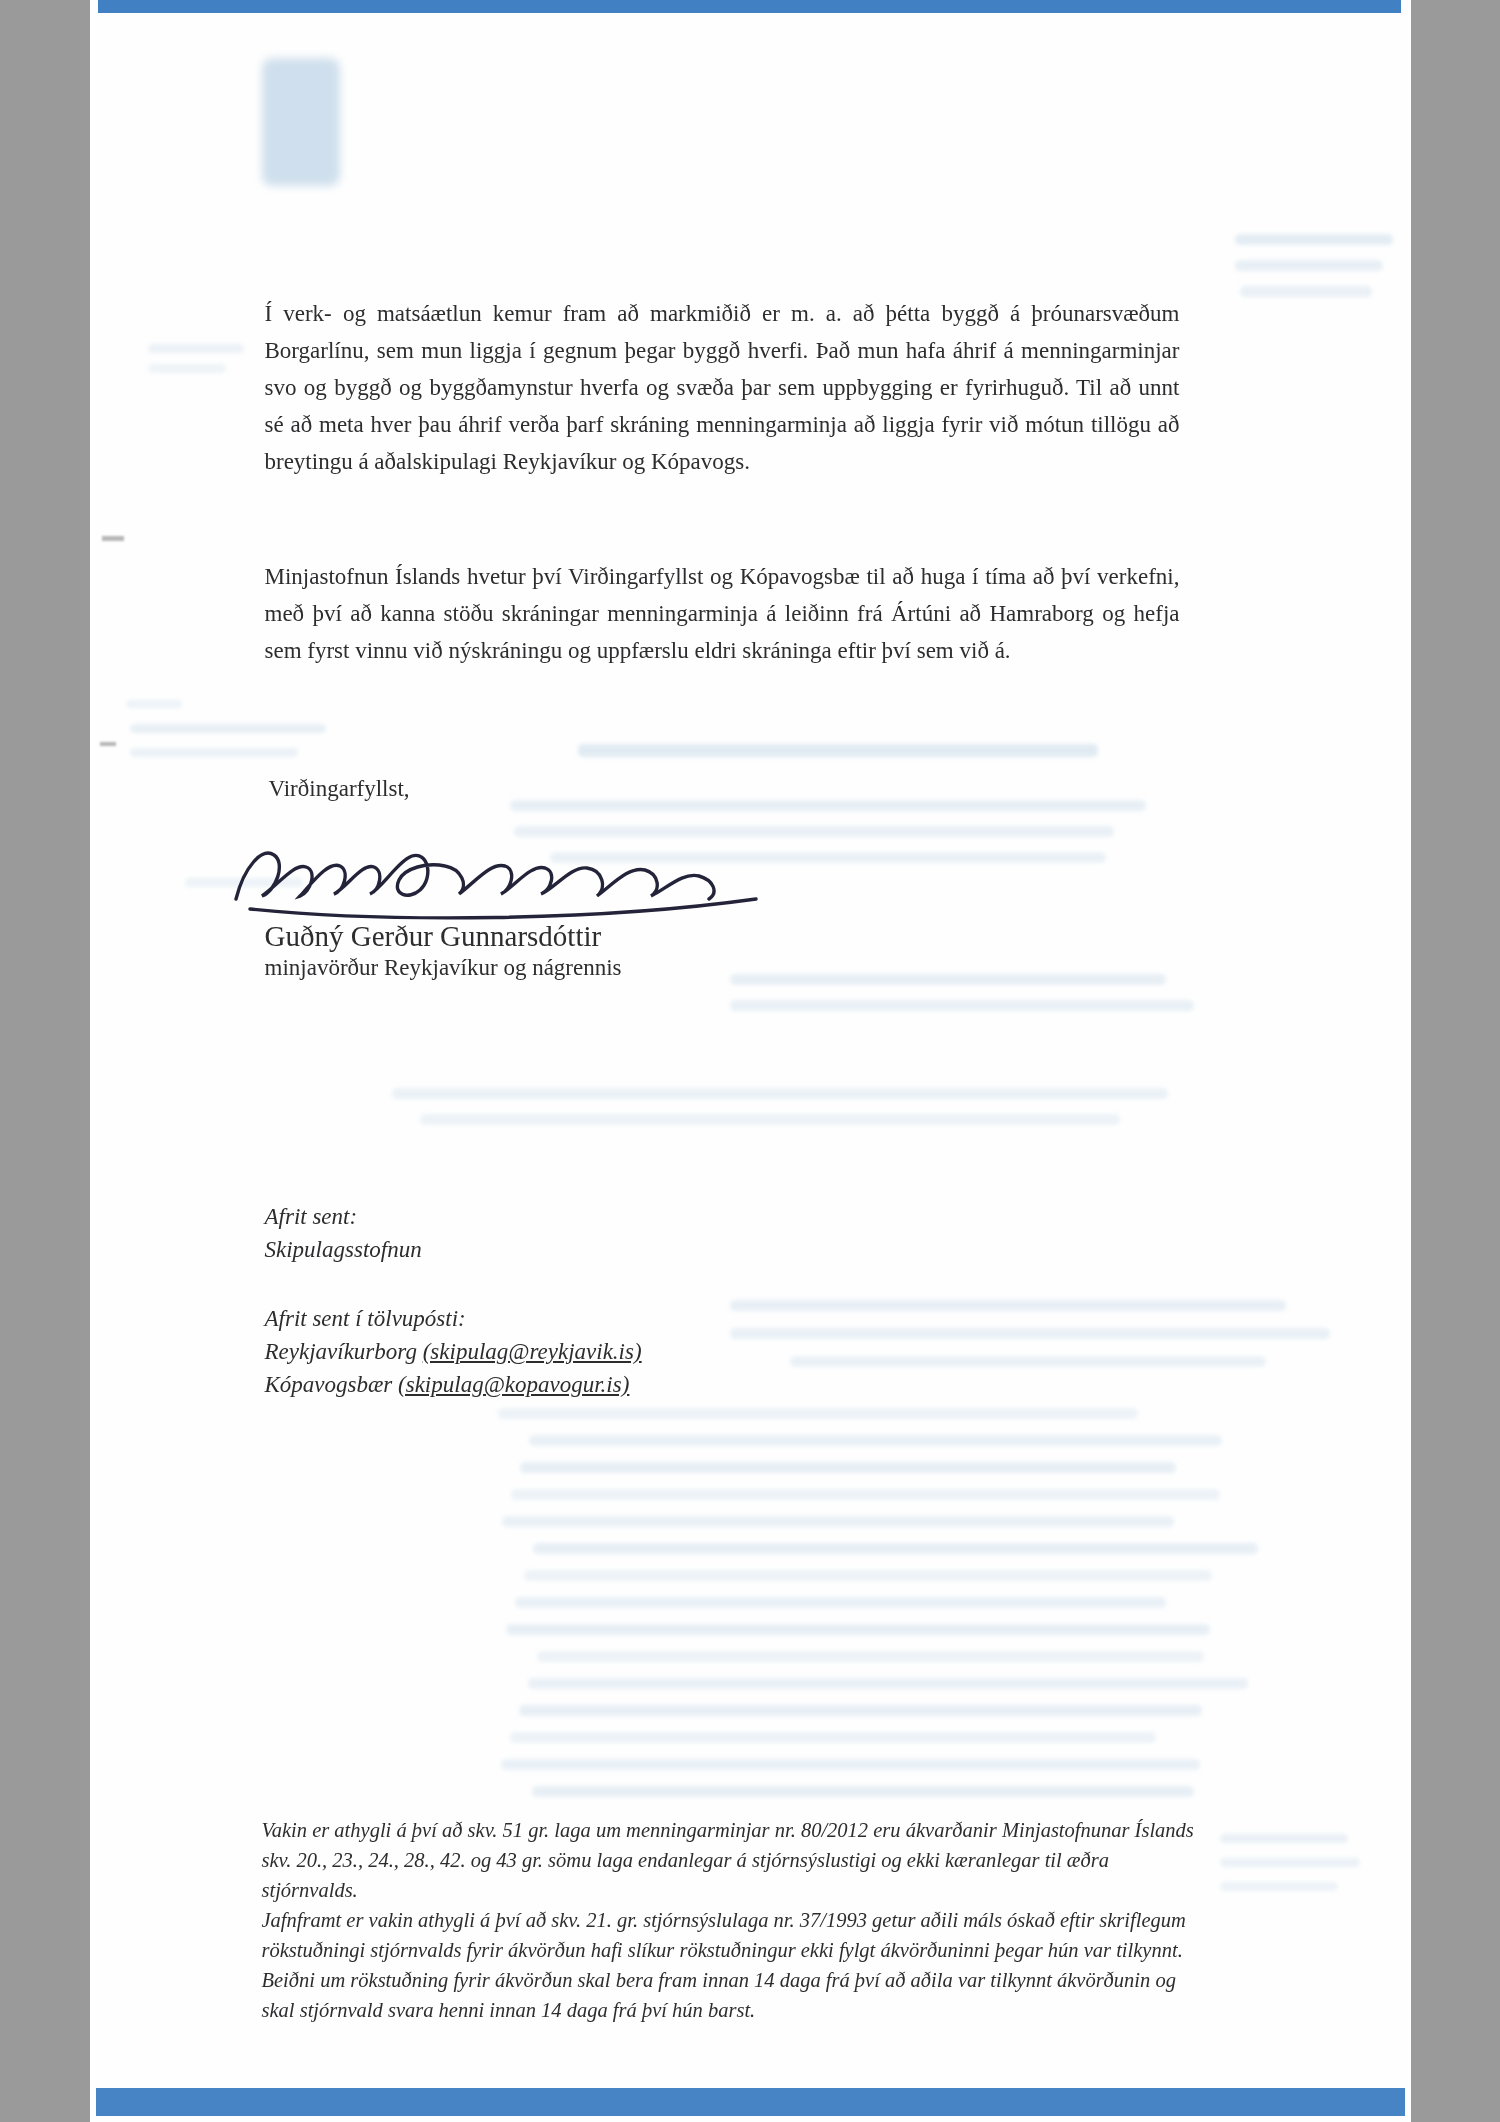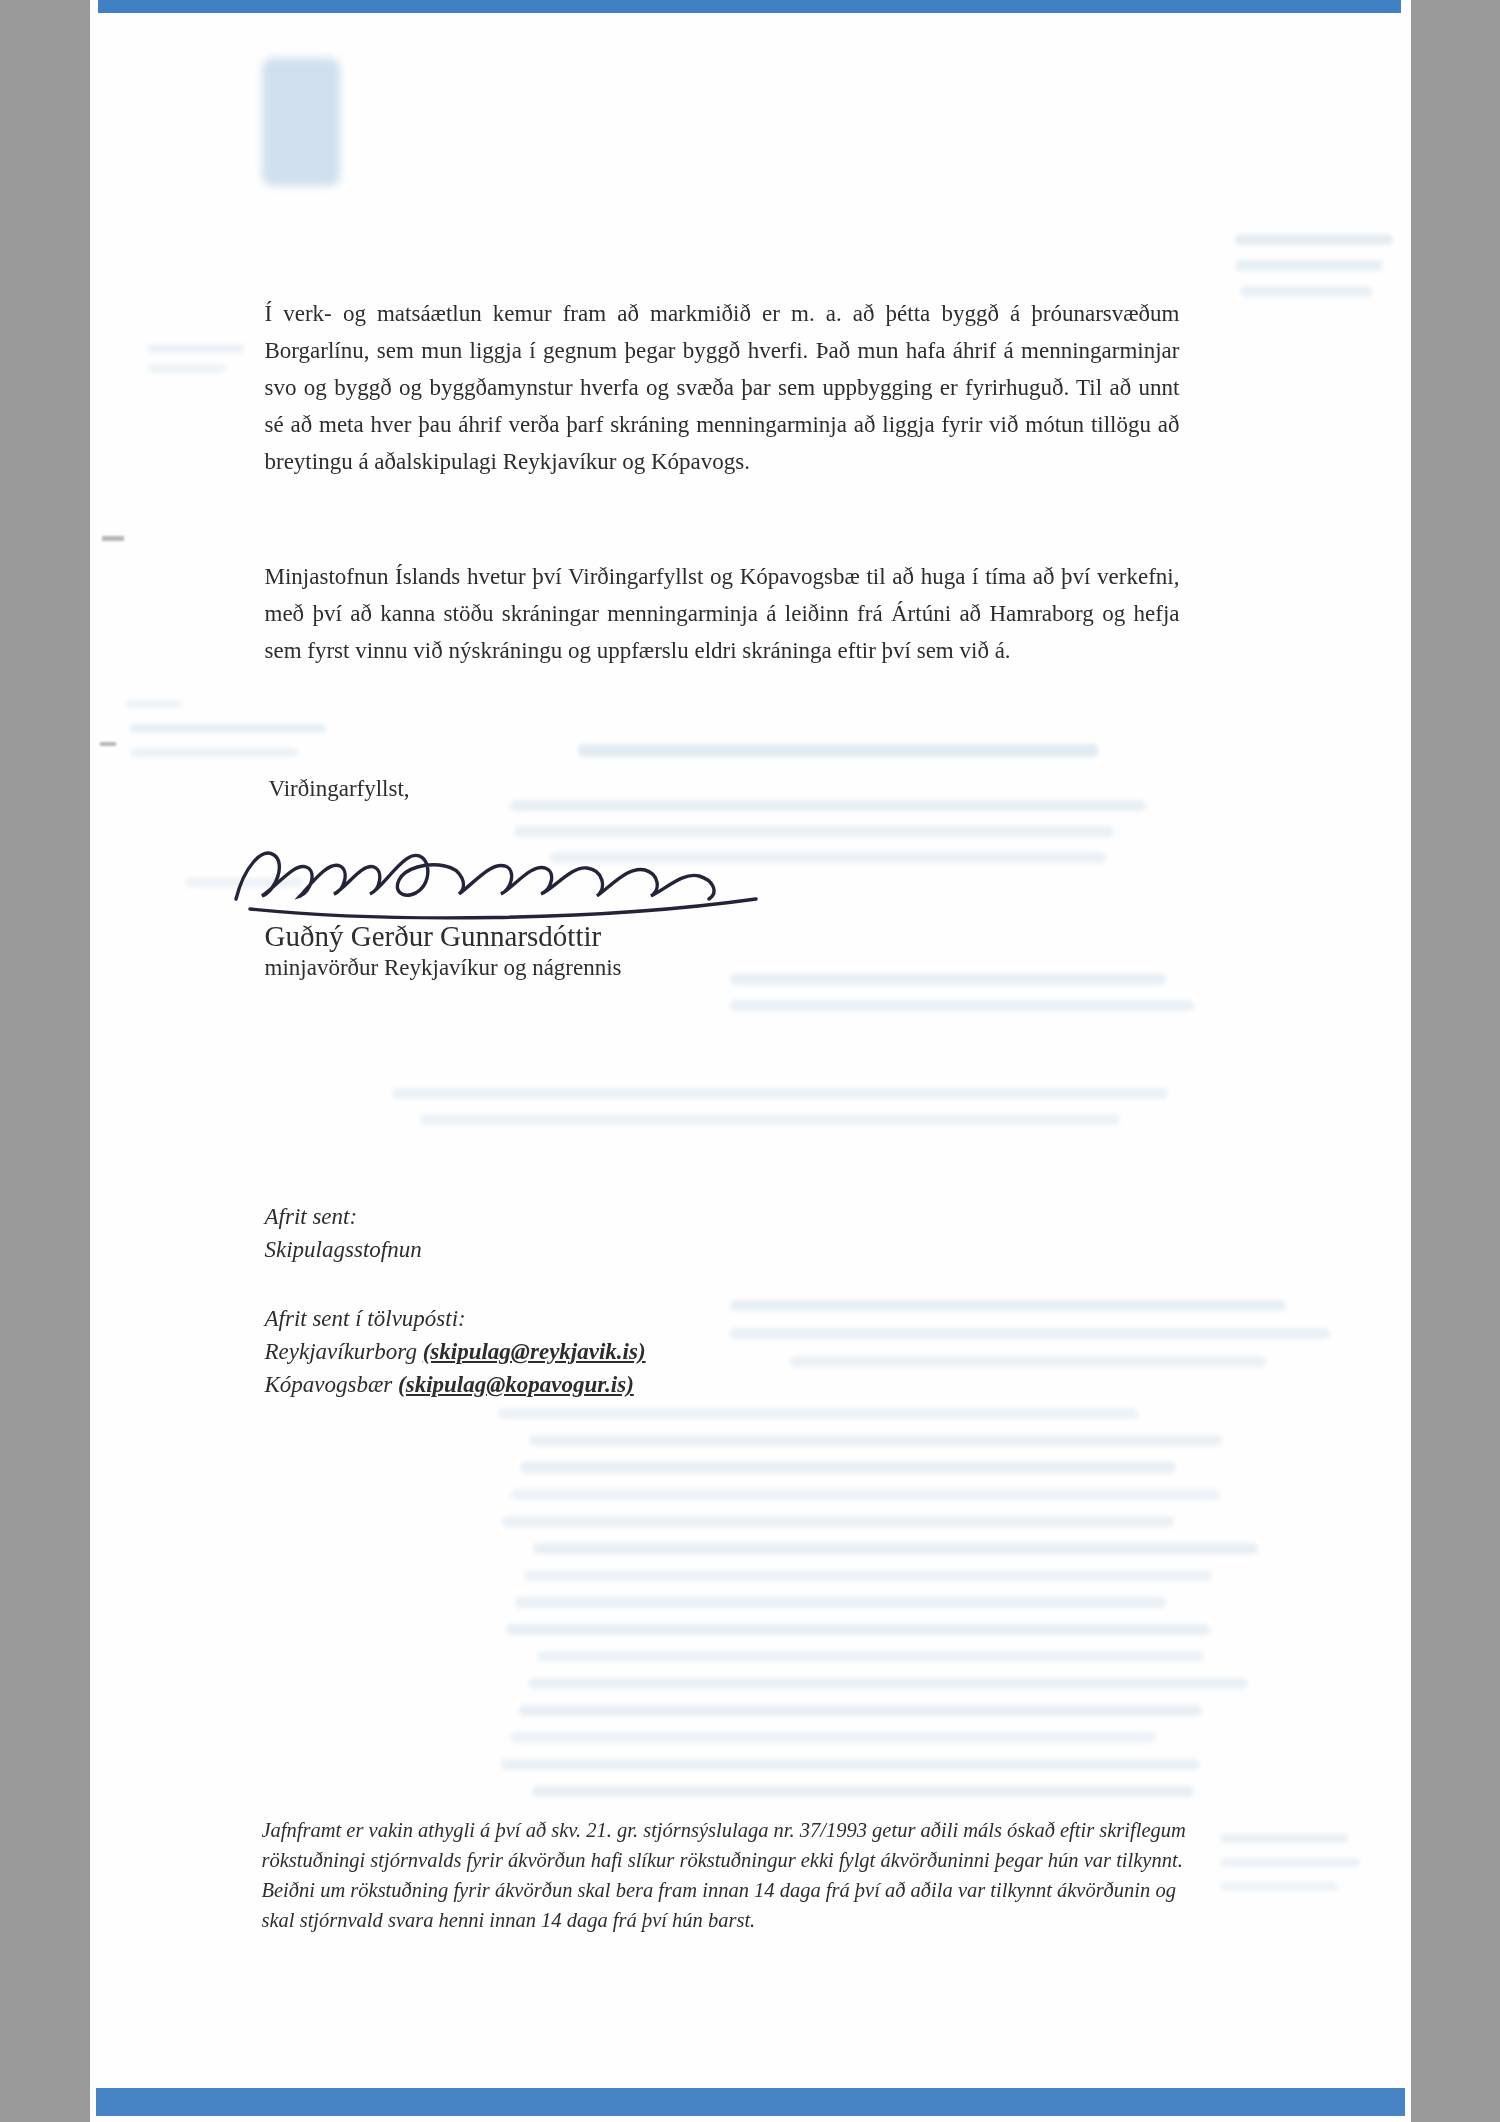--- a/index.html
+++ b/index.html
@@ -27,21 +27,21 @@
     text-align:justify;
     margin:0;
   }
   .line-block{position:absolute;left:175px;font-size:23px;line-height:33px;}
   .line-block p{margin:0;}
   .italic{font-style:italic;}
   .closing{position:absolute;left:175px;top:772px;font-size:23px;margin:4px;}
   .sig-wrap{position:absolute;left:138px;top:833px;width:545px;height:102px;}
   .sig-name{position:absolute;left:175px;top:920px;font-size:29px;line-height:32px;margin:0;}
   .sig-title{position:absolute;left:175px;top:952px;font-size:23px;line-height:32px;margin:0;}
-  .email-link{color:inherit;text-decoration:underline;cursor:pointer;font-weight:bold;}
+  .email-link{color:inherit;text-decoration:underline;cursor:pointer;}
   .legal{
     position:absolute;left:172px;top:1815px;width:948px;
     font-size:20.5px;line-height:30px;font-style:italic;
   }
   .legal p{margin:0;}
   .ghost{
     position:absolute;
     background:#a8c6dd;
     border-radius:5px;
     filter:blur(2px);
@@ -124,16 +124,17 @@
     <p>Skipulagsstofnun</p>
   </div>
 
   <div class="line-block italic" style="top:1302px;">
     <p>Afrit sent í tölvupósti:</p>
     <p><span>Reykjavíkurborg </span><a class="email-link">(skipulag@reykjavik.is)</a></p>
     <p><span>Kópavogsbær </span><a class="email-link">(skipulag@kopavogur.is)</a></p>
   </div>
 
   <div class="legal">
+    <p>Vakin er athygli á því að skv. 51 gr. laga um menningarminjar nr. 80/2012 eru ákvarðanir Minjastofnunar Íslands skv. 20., 23., 24., 28., 42. og 43 gr. sömu laga endanlegar á stjórnsýslustigi og ekki kæranlegar til æðra stjórnvalds.</p>
     <p>Jafnframt er vakin athygli á því að skv. 21. gr. stjórnsýslulaga nr. 37/1993 getur aðili máls óskað eftir skriflegum rökstuðningi stjórnvalds fyrir ákvörðun hafi slíkur rökstuðningur ekki fylgt ákvörðuninni þegar hún var tilkynnt. Beiðni um rökstuðning fyrir ákvörðun skal bera fram innan 14 daga frá því að aðila var tilkynnt ákvörðunin og skal stjórnvald svara henni innan 14 daga frá því hún barst.</p>
   </div>
 
 </div>
 
 </body></html>

